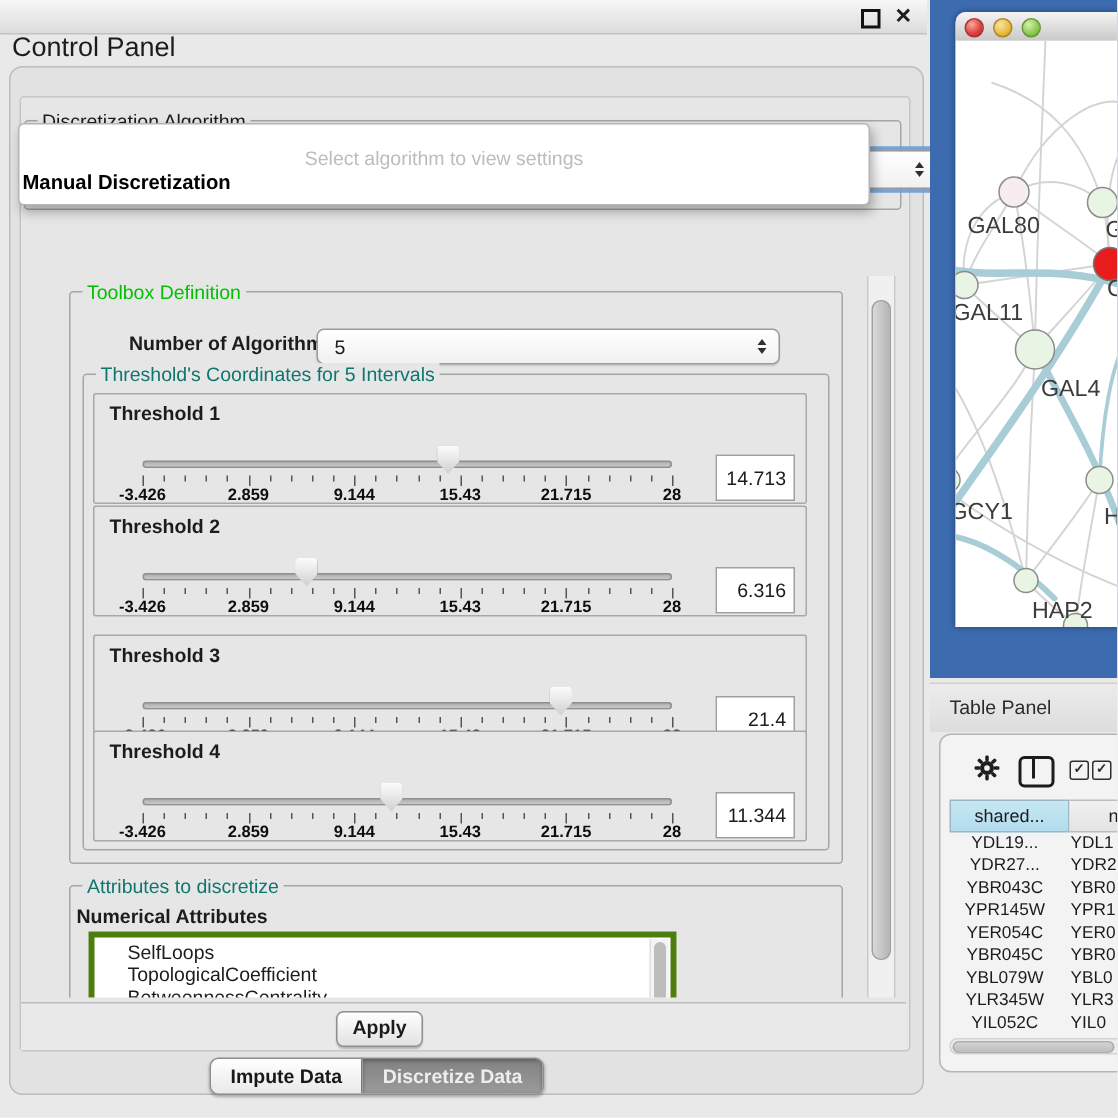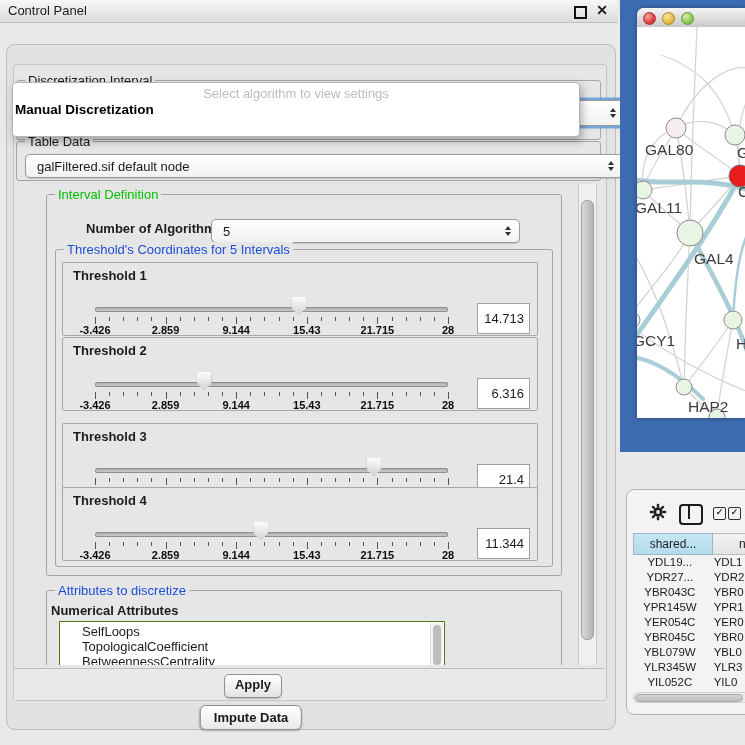--- a/index.html
+++ b/index.html
@@ -3,21 +3,21 @@
 <meta charset="utf-8">
 <style>
   html,body{margin:0;padding:0}
   #stage{position:relative;width:745px;height:745px;background:#e9e9e9;overflow:hidden;
          font-family:"Liberation Sans",sans-serif;color:#1c1c1c}
   .abs{position:absolute}
 
   
   .cp-titlebar{left:0;top:0;width:618px;height:22px;background:linear-gradient(#f7f7f7,#dcdcdc);
                border-bottom:1px solid #c2c2c2}
-  .cp-title{left:8px;top:3px;font-size:13px}
+  .cp-title{left:8px;top:21px;font-size:18px}
   .float-btn{right:31px;top:6px;width:9px;height:9px;border:2px solid #111;background:transparent}
   .close-btn{right:10px;top:2px;font-size:14px;font-weight:700}
 
   .outer{left:6px;top:44px;width:608px;height:684px;background:#e2e2e2;border:1px solid #bcbcbc;border-radius:9px}
   .inner{left:6px;top:19px;width:592px;height:635px;background:#e6e6e6;border:1px solid #c6c6c6;border-radius:3px}
 
   
   .seg{position:absolute;display:inline-flex;border:1px solid #8d8d8d;border-radius:6px;overflow:hidden;
        background:linear-gradient(#ffffff,#e9e9e9);box-shadow:0 1px 2px rgba(0,0,0,.28);white-space:nowrap}
   .seg .s{padding:4px 13px 4px 13px;font-size:13px;font-weight:700;color:#191919;border-left:1px solid #b5b5b5;
@@ -25,21 +25,21 @@
   .seg .s:first-child{border-left:none}
   .seg .s.sel{background:linear-gradient(#828282,#9b9b9b);color:#eeeeee;border-left-color:#787878;
               box-shadow:inset 0 1px 3px rgba(0,0,0,.35)}
   .top-tabs{left:303px;top:29px;transform:translateX(-50%);z-index:6}
   .bottom-tabs{left:244px;top:660px;transform:translateX(-50%);z-index:6}
 
   
   .group{position:absolute;border:1px solid #a6a6a6;border-radius:3px}
   .gtitle{position:absolute;top:-8px;left:8px;background:#e6e6e6;padding:0 3px;font-size:13px;line-height:15px;white-space:nowrap}
   .gtitle.green{color:#00c000}
-  .gtitle.blue{color:#1d4ed8}
+  .gtitle.blue{color:#0f766e}
 
   
   .combo{position:absolute;background:linear-gradient(#ffffff,#f1f1f1);border:1px solid #9b9b9b;border-radius:5px;
          font-size:13px;display:flex;align-items:center;padding:0 22px 0 11px;box-shadow:0 1px 1px rgba(0,0,0,.15)}
   .combo.focused{box-shadow:0 0 0 2.5px rgba(104,158,216,.9)}
   .arrows{position:absolute;right:8px;top:50%;transform:translateY(-50%);display:flex;flex-direction:column;gap:2px}
   .arr-up{width:0;height:0;border-left:3.5px solid transparent;border-right:3.5px solid transparent;border-bottom:4.5px solid #2f2f2f}
   .arr-dn{width:0;height:0;border-left:3.5px solid transparent;border-right:3.5px solid transparent;border-top:4.5px solid #2f2f2f}
 
   
@@ -65,35 +65,35 @@
   .ticks{position:absolute;left:32px;top:54px;width:353px;height:8px}
   .ticks i{position:absolute;top:0;width:1px;background:#555}
   .ticks i.mi{height:4px}
   .ticks i.ma{height:7px}
   .ticklabels{position:absolute;left:32px;top:61px;width:353px;height:12px;font-size:11px;font-weight:700;color:#0d0d0d}
   .ticklabels span{position:absolute;transform:translateX(-50%);white-space:nowrap}
   .vbox{position:absolute;left:414px;top:40px;width:46px;height:29px;background:#fff;border:1px solid #9f9f9f;
         font-size:13px;display:flex;align-items:center;justify-content:flex-end;padding-right:5px}
 
   
-  .attr-list{position:absolute;left:12px;top:30px;width:384px;height:60px;background:#fff;border:1px solid #4d7c0f;
+  .attr-list{position:absolute;left:12px;top:30px;width:384px;height:60px;background:#fff;border:4px solid #4d7c0f;
              font-size:13px;overflow:hidden;padding:2px 0 0 0}
   .attr-item{padding-left:22px;line-height:15px;white-space:nowrap}
   .alscroll{position:absolute;right:1px;top:1px;width:12px;height:58px;background:#f4f4f4;border-left:1px solid #e0e0e0}
   .althumb{position:absolute;left:2px;top:2px;width:8px;height:40px;border-radius:4px;background:#bdbdbd}
 
   .applyrow{position:absolute;left:0;top:603px;width:590px;height:31px;border-top:1px solid #bdbdbd;background:#e9e9e9}
   .apply-btn{position:absolute;left:210px;top:5px;width:56px;height:22px;border:1px solid #8f8f8f;border-radius:5px;
              background:linear-gradient(#ffffff,#e2e2e2);font-size:13px;font-weight:600;text-align:center;line-height:20px;
              box-shadow:0 1px 1px rgba(0,0,0,.22)}
 
   
   .popup{left:12px;top:82px;width:566px;height:53px;background:#fff;border:1px solid #b4b4b4;border-radius:4px;
          box-shadow:2px 4px 8px rgba(0,0,0,.3);z-index:30;overflow:hidden}
-  .popup .hint{margin-top:3px;text-align:center;font-size:13px;color:#bcbcbc;line-height:16px}
+  .popup .hint{margin-top:15px;text-align:center;font-size:13px;color:#bcbcbc;line-height:16px}
   .popup .opt{padding-left:2px;font-size:13.5px;line-height:15px;color:#000}
   .popup .opt.b{font-weight:700}
 
   
   .frame{left:620px;top:0;width:125px;height:452px;background:#3d6bb0}
   .macwin{position:absolute;left:17px;top:8px;width:108px;height:410px;border-top-left-radius:7px;overflow:hidden;
           background:#fff;box-shadow:0 0 4px rgba(0,0,0,.4)}
   .mtitle{position:absolute;left:0;top:0;width:108px;height:19px;background:linear-gradient(#f4f4f4,#c9c9c9);
           border-bottom:1px solid #8e8e8e}
   .light{position:absolute;top:4px;width:11px;height:11px;border-radius:50%}
@@ -135,45 +135,35 @@
   <div class="abs cp-titlebar">
     <div class="abs cp-title">Control Panel</div>
     <div class="abs float-btn"></div>
     <div class="abs close-btn">✕</div>
   </div>
 
   <div class="abs outer">
     <div class="abs inner">
 
       <div class="group" style="left:2px;top:15px;width:583px;height:58px">
-        <div class="gtitle">Discretization Interval</div>
+        <div class="gtitle">Discretization Algorithm</div>
         <div class="combo focused" style="left:8px;top:19px;width:565px;height:24px">
           <div class="arrows">
               <i class="arr-up"></i>
               <i class="arr-dn"></i>
             </div>
         </div>
       </div>
 
-      <div class="group" style="left:2px;top:76px;width:583px;height:38px">
-        <div class="gtitle">Table Data</div>
-        <div class="combo" style="left:8px;top:12px;width:563px;height:22px">
-          <span>galFiltered.sif default node</span>
-          <div class="arrows">
-              <i class="arr-up"></i>
-              <i class="arr-dn"></i>
-            </div>
-        </div>
-      </div>
 
       <div class="abs" style="left:2px;top:119px;width:580px;height:481px">
         <div class="viewport">
 
           <div class="group" style="left:30px;top:10px;width:514px;height:380px">
-            <div class="gtitle green">Interval Definition</div>
+            <div class="gtitle green">Toolbox Definition</div>
             <div class="abs bold lbl13" style="left:39px;top:26px">Number of Algorithm</div>
             <div class="combo" style="left:164px;top:24px;width:274px;height:22px">
               <span>5</span>
               <div class="arrows">
                   <i class="arr-up"></i>
                   <i class="arr-dn"></i>
                 </div>
             </div>
 
             <div class="group" style="left:8px;top:54px;width:496px;height:316px">
@@ -380,20 +370,21 @@
         </div>
       </div>
 
       <div class="applyrow">
         <div class="apply-btn">Apply</div>
       </div>
     </div>
 
     <div class="seg bottom-tabs">
       <div class="s">Impute Data</div>
+      <div class="s sel">Discretize Data</div>
     </div>
   </div>
 
 
   <div class="abs popup">
     <div class="hint">Select algorithm to view settings</div>
     <div class="opt b">Manual Discretization</div>
   </div>
 
   <div class="abs frame">
@@ -454,20 +445,23 @@
             <text x="57" y="237">GAL4</text>
             <text x="-4" y="319">GCY1</text>
             <text x="99" y="322">H</text>
             <text x="51" y="385">HAP2</text>
           </g>
         </svg>
       </div>
     </div>
   </div>
 
+  <div class="abs tp-bar">
+    <div class="tp-title">Table Panel</div>
+  </div>
 
   <div class="abs tp-panel">
     <svg class="gear" width="18" height="18" viewBox="0 0 20 20">
       <g fill="#1f1f1f">
         <circle cx="10" cy="10" r="5.2"></circle>
         <g>
           <rect x="8.7" y="0.8" width="2.6" height="4.2" rx="1"></rect>
           <rect x="8.7" y="0.8" width="2.6" height="4.2" rx="1" transform="rotate(45 10 10)"></rect>
           <rect x="8.7" y="0.8" width="2.6" height="4.2" rx="1" transform="rotate(90 10 10)"></rect>
           <rect x="8.7" y="0.8" width="2.6" height="4.2" rx="1" transform="rotate(135 10 10)"></rect>

